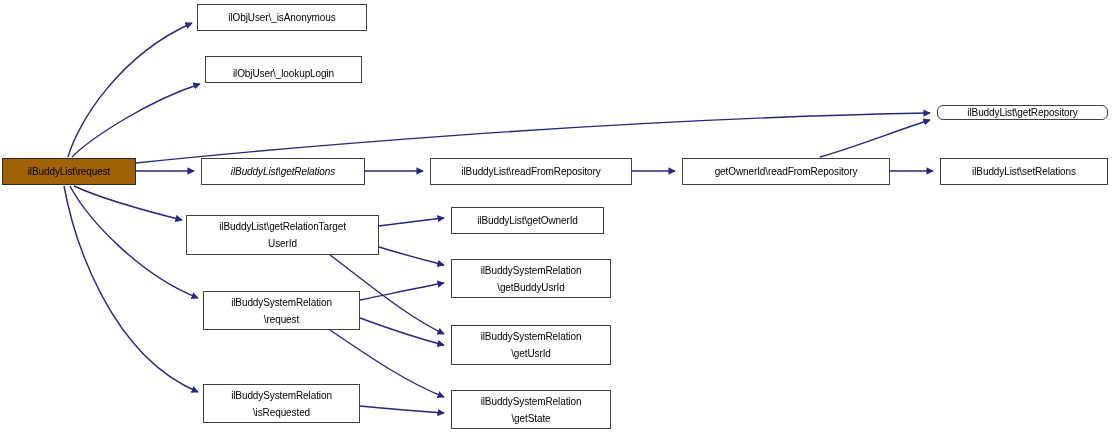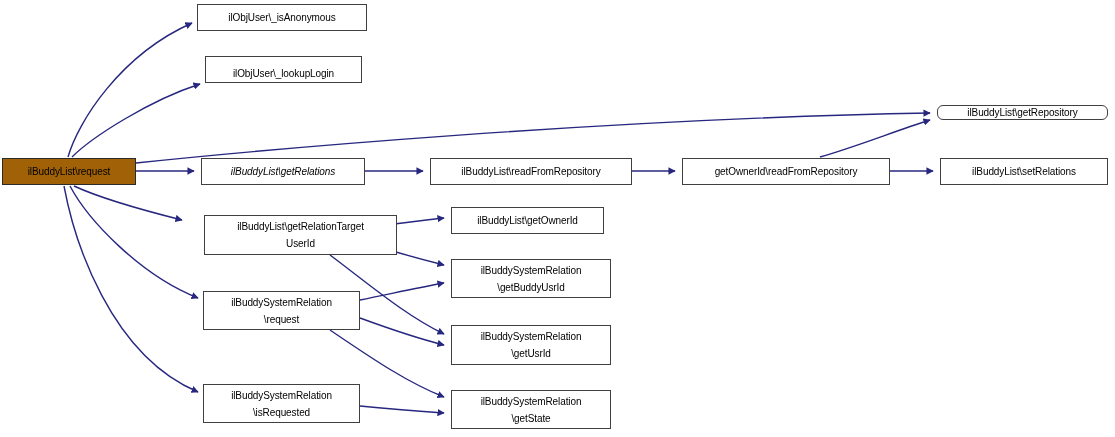--- a/index.html
+++ b/index.html
@@ -79,21 +79,21 @@
         <path d="M360,318 C390,329 416,338 444,345" fill="none" stroke="#27277f" stroke-width="1.4" marker-end="url(#arrow)"></path>
         <path d="M330,330 C370,357 406,382 444,397" fill="none" stroke="#27277f" stroke-width="1.4" marker-end="url(#arrow)"></path>
         <path d="M360,406 C390,409 416,411 444,413" fill="none" stroke="#27277f" stroke-width="1.4" marker-end="url(#arrow)"></path>
       </g>
   </svg>
   <div id="node-group">
       <div class="node root" style="left: 2px; top: 158px; width: 134px; height: 27px;"><span class="node-label">ilBuddyList\request</span></div>
       <div class="node" style="left: 197px; top: 4px; width: 170px; height: 27px;"><span class="node-label">ilObjUser\_isAnonymous</span></div>
       <div class="node" style="left: 205px; top: 56px; width: 157px; height: 27px; align-items: flex-end;"><span class="node-label">ilObjUser\_lookupLogin</span></div>
       <div class="node" style="left: 201px; top: 158px; width: 164px; height: 27px; font-style: italic;"><span class="node-label">ilBuddyList\getRelations</span></div>
-      <div class="node" style="left: 204px; top: 215px; width: 193px; height: 40px;"><span class="node-label">ilBuddyList\getRelationTarget
+      <div class="node" style="left: 186px; top: 215px; width: 193px; height: 40px;"><span class="node-label">ilBuddyList\getRelationTarget
 UserId</span></div>
       <div class="node" style="left: 203px; top: 291px; width: 157px; height: 39px;"><span class="node-label">ilBuddySystemRelation
 \request</span></div>
       <div class="node" style="left: 203px; top: 384px; width: 157px; height: 39px;"><span class="node-label">ilBuddySystemRelation
 \isRequested</span></div>
       <div class="node" style="left: 430px; top: 158px; width: 202px; height: 27px;"><span class="node-label">ilBuddyList\readFromRepository</span></div>
       <div class="node" style="left: 451px; top: 207px; width: 153px; height: 27px; text-align: right;"><span class="node-label">ilBuddyList\getOwnerId</span></div>
       <div class="node" style="left: 451px; top: 259px; width: 160px; height: 39px;"><span class="node-label">ilBuddySystemRelation
 \getBuddyUsrId</span></div>
       <div class="node" style="left: 451px; top: 325px; width: 160px; height: 40px;"><span class="node-label">ilBuddySystemRelation

